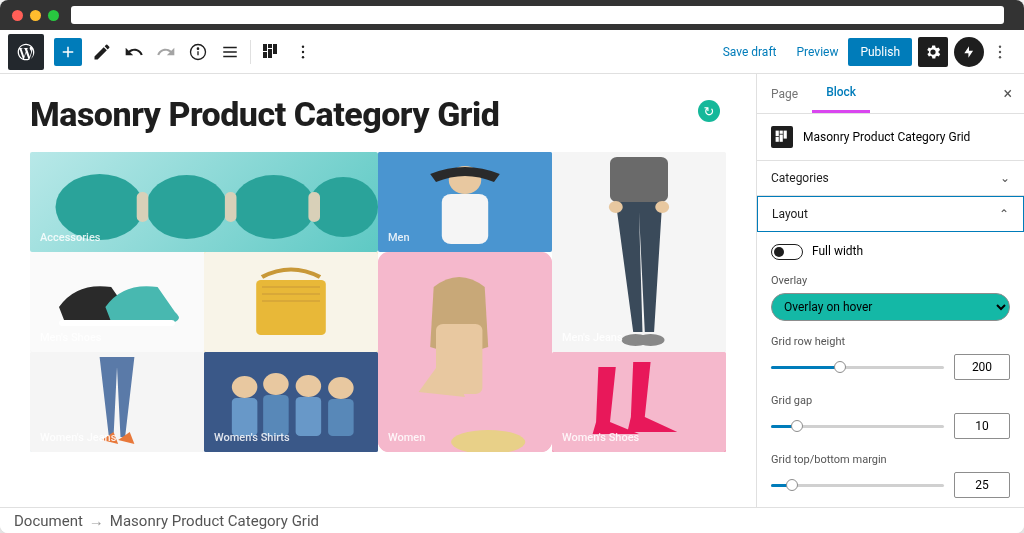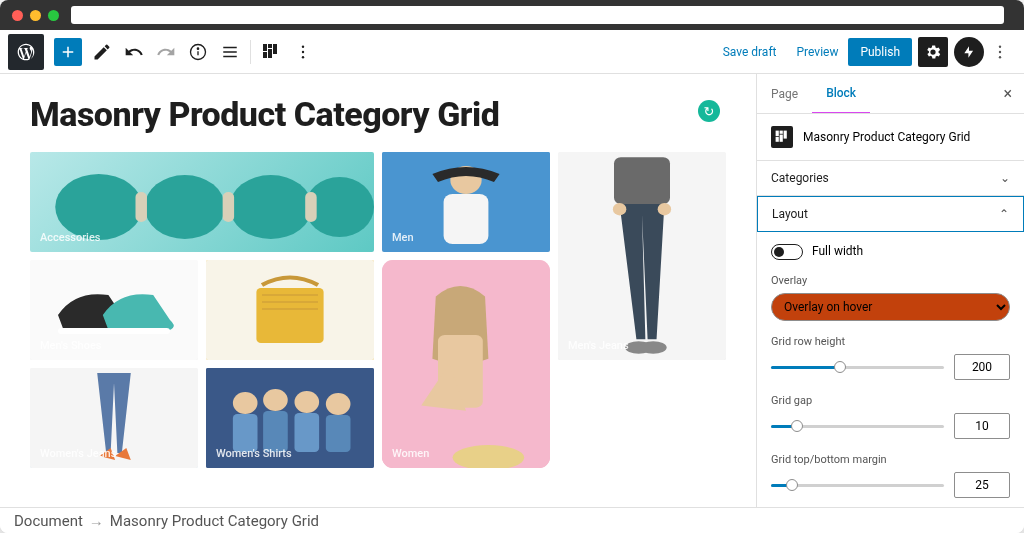--- a/index.html
+++ b/index.html
@@ -20,51 +20,51 @@
 .tb-sep { width: 1px; height: 24px; background: #e0e0e0; margin: 0 4px; }
 .tb-spacer { flex: 1; }
 .tb-link { color: #007cba; font-size: 12px; padding: 0 10px; cursor: pointer; }
 .tb-publish { background: #007cba; color: #fff; font-size: 12px; padding: 7px 12px; border: none; border-radius: 2px; cursor: pointer; }
 .tb-icon-dark { width: 30px; height: 30px; background: #1e1e1e; color: #fff; display: flex; align-items: center; justify-content: center; border-radius: 2px; margin-left: 6px; cursor: pointer; }
 .body-row { flex: 1; display: flex; overflow: hidden; }
 .editor { flex: 1; overflow: auto; position: relative; background:#fff; }
 .editor-inner { padding: 20px 30px 0 30px; }
 .page-title { font-size: 34px; font-weight: 800; color: #1e1e1e; margin-bottom: 18px; letter-spacing: -0.5px; }
 .refresh-badge { position: absolute; top: 26px; right: 36px; width: 22px; height: 22px; background: #15b89a; border-radius: 50%; display:flex; align-items:center; justify-content:center; color:#fff; font-size:13px;}
-.masonry { display: grid; grid-template-columns: repeat(4, 1fr); grid-auto-rows: 100px; gap: 8px; }
+.masonry { display: grid; grid-template-columns: repeat(4, 1fr); grid-auto-rows: 100px; }
 .tile { position: relative; border-radius: 2px; overflow: hidden; display:flex; align-items:flex-end; }
 .tile .label { position: absolute; bottom: 8px; left: 10px; color: rgba(255,255,255,0.85); font-size: 11px; font-weight:500; }
 .t1 { grid-column: 1 / span 2; grid-row: 1; background: linear-gradient(135deg,#b8e8e8,#5ec9c4); }
 .t2 { grid-column: 3; grid-row: 1; background: linear-gradient(160deg,#5aa3d8 50%,#f5f0e8 50%); text-decoration: underline; }
 .t3 { grid-column: 4; grid-row: 1 / span 2; background: linear-gradient(#f8f8f8,#e8e8e8); }
 .t4 { grid-column: 1; grid-row: 2; background: linear-gradient(#fff,#eee); }
 .t5 { grid-column: 2; grid-row: 2; background: linear-gradient(135deg,#f5d77a,#e8b838); }
 .t6 { grid-column: 3; grid-row: 2 / span 2; background: linear-gradient(#f8c9d8,#f5a8c0); border-radius: 11px; }
 .t7 { grid-column: 1; grid-row: 3; background: linear-gradient(#f5f5f5,#d8e8f0); }
 .t8 { grid-column: 2; grid-row: 3; background: linear-gradient(135deg,#3a5a8a,#5878a8); }
 .t9 { grid-column: 4; grid-row: 3; background: linear-gradient(160deg,#f8c9d8 40%,#e8185a 40%); }
 .tsvg { position:absolute; inset:0; width:100%; height:100%; }
 .breadcrumb-bar { height: 26px; border-top: 1px solid #e0e0e0; display: flex; align-items: center; padding: 0 14px; font-size: 15px; color: #555; background:#fff; }
 .breadcrumb-bar .sep { margin: 0 6px; color:#999; }
 .sidebar { width: 268px; border-left: 1px solid #e0e0e0; background: #fff; overflow-y: auto; font-size: 12px; }
 .sb-tabs { display: flex; border-bottom: 1px solid #e0e0e0; height: 40px; align-items: stretch; position:relative; }
 .sb-tab { padding: 0 14px; display: flex; align-items: center; color: #757575; cursor: pointer; font-size:12px; }
-.sb-tab.active { color: #007cba; border-bottom: 1px solid #d946ef; font-weight:500; }
+.sb-tab.active { color: #007cba; border-bottom: 3px solid #d946ef; font-weight:500; }
 .sb-close { margin-left: auto; padding: 0 12px; display:flex; align-items:center; cursor:pointer; color:#555; font-size:16px; }
 .sb-blockname { padding: 12px 14px; display: flex; align-items: center; gap: 10px; border-bottom: 1px solid #e0e0e0; }
 .sb-blockicon { width: 22px; height: 22px; background: #1e1e1e; display:flex; align-items:center; justify-content:center; border-radius:2px; }
 .sb-panel-hd { padding: 10px 14px; display: flex; align-items: center; justify-content: space-between; border-bottom: 1px solid #e0e0e0; cursor: pointer; font-size: 12px; color:#1e1e1e;gap:40px; }
 .sb-panel-hd.open { border: 1.5px solid #007cba; }
 .sb-panel-body { padding: 12px 14px; border-bottom: 1px solid #e0e0e0; }
 .sb-row { margin-bottom: 14px; }
 .sb-row:last-child { margin-bottom: 0; }
 .sb-label { display: block; color: #555; font-size: 11px; margin-bottom: 6px; }
 .toggle { width: 32px; height: 16px; border-radius: 8px; border: 1px solid #1e1e1e; position: relative; display: inline-block; vertical-align: middle; margin-right:6px; }
 .toggle::after { content: ""; position: absolute; width: 10px; height: 10px; background: #1e1e1e; border-radius: 50%; top: 2px; left: 2px; }
-.select { width: 100%; height: 28px; border: 1px solid #8d8d8d; border-radius: 14px; padding: 0 8px; font-size: 12px; background:#c2410c; }
+.select { width: 100%; height: 28px; border: 1px solid #8d8d8d; border-radius: 14px; padding: 0 8px; font-size: 12px; background:#14b8a6; }
 .slider-row { display: flex; align-items: center; gap: 10px; }
 .slider { flex: 1; height: 3px; background: #d0d0d0; position: relative; border-radius: 2px; }
 .slider .fill { position: absolute; left: 0; top: 0; bottom: 0; background: #007cba; border-radius: 2px; }
 .slider .thumb { position: absolute; top: 50%; width: 12px; height: 12px; background: #fff; border: 1px solid #8d8d8d; border-radius: 50%; transform: translate(-50%, -50%); }
 .numbox { width: 56px; height: 26px; border: 1px solid #8d8d8d; border-radius: 2px; text-align: center; font-size: 12px; }
 .chev { font-size: 12px; color:#555; }
 </style>
 </head>
 <body>
 
@@ -244,20 +244,28 @@
                 <circle cx="62" cy="32" r="11" fill="#e8c8a0"></circle>
                 <circle cx="90" cy="34" r="11" fill="#e8c8a0"></circle>
                 <circle cx="118" cy="36" r="11" fill="#e8c8a0"></circle>
                 <rect x="24" y="46" width="22" height="38" rx="4" fill="#6898c8"></rect>
                 <rect x="51" y="43" width="22" height="41" rx="4" fill="#5888b8"></rect>
                 <rect x="79" y="45" width="22" height="39" rx="4" fill="#6898c8"></rect>
                 <rect x="107" y="47" width="22" height="37" rx="4" fill="#5888b8"></rect>
               </svg>
             <span class="label">Women's Shirts</span>
           </div>
+          <div class="tile t9">
+            <svg class="tsvg" viewBox="0 0 150 100" preserveAspectRatio="none">
+                <rect width="150" height="100" fill="#f5b8cc"></rect>
+                <path d="M40 15 L55 15 L50 70 L75 82 L35 82 L38 70 Z" fill="#e8185a"></path>
+                <path d="M70 10 L85 10 L80 65 L108 80 L65 80 L68 65 Z" fill="#e8185a"></path>
+              </svg>
+            <span class="label">Women's Shoes</span>
+          </div>
         </div>
       </div>
     </div>
 
     <div class="sidebar">
       <div class="sb-tabs">
         <div class="sb-tab">Page</div>
         <div class="sb-tab active">Block</div>
         <div class="sb-close">×</div>
       </div>

